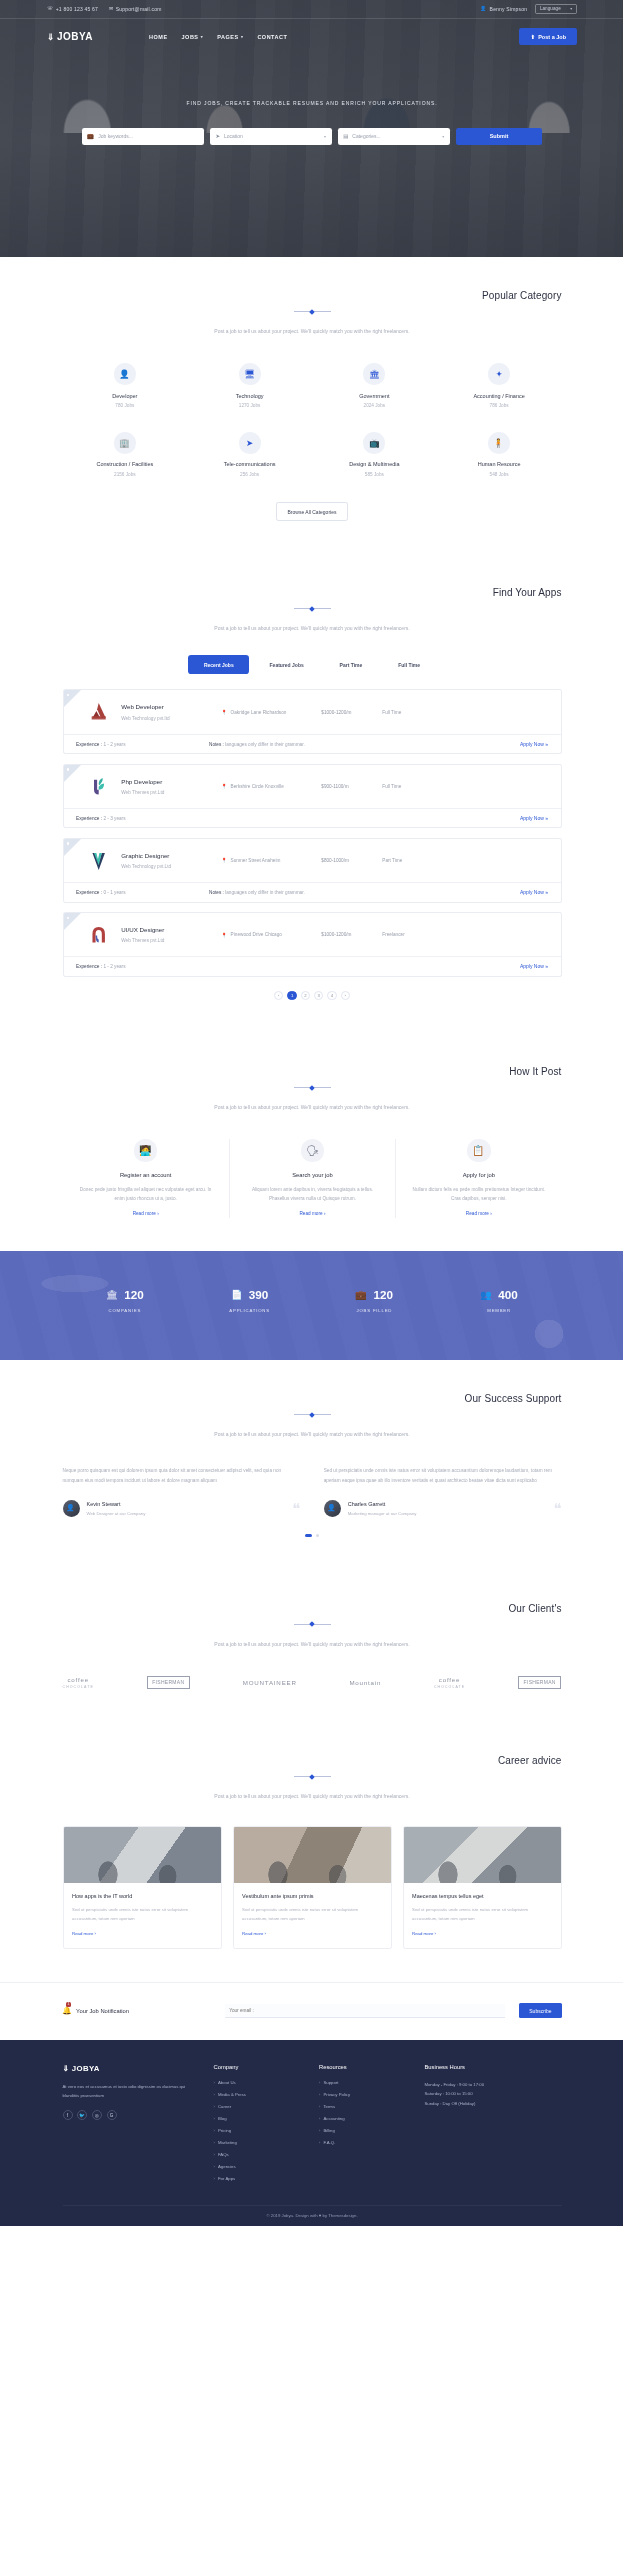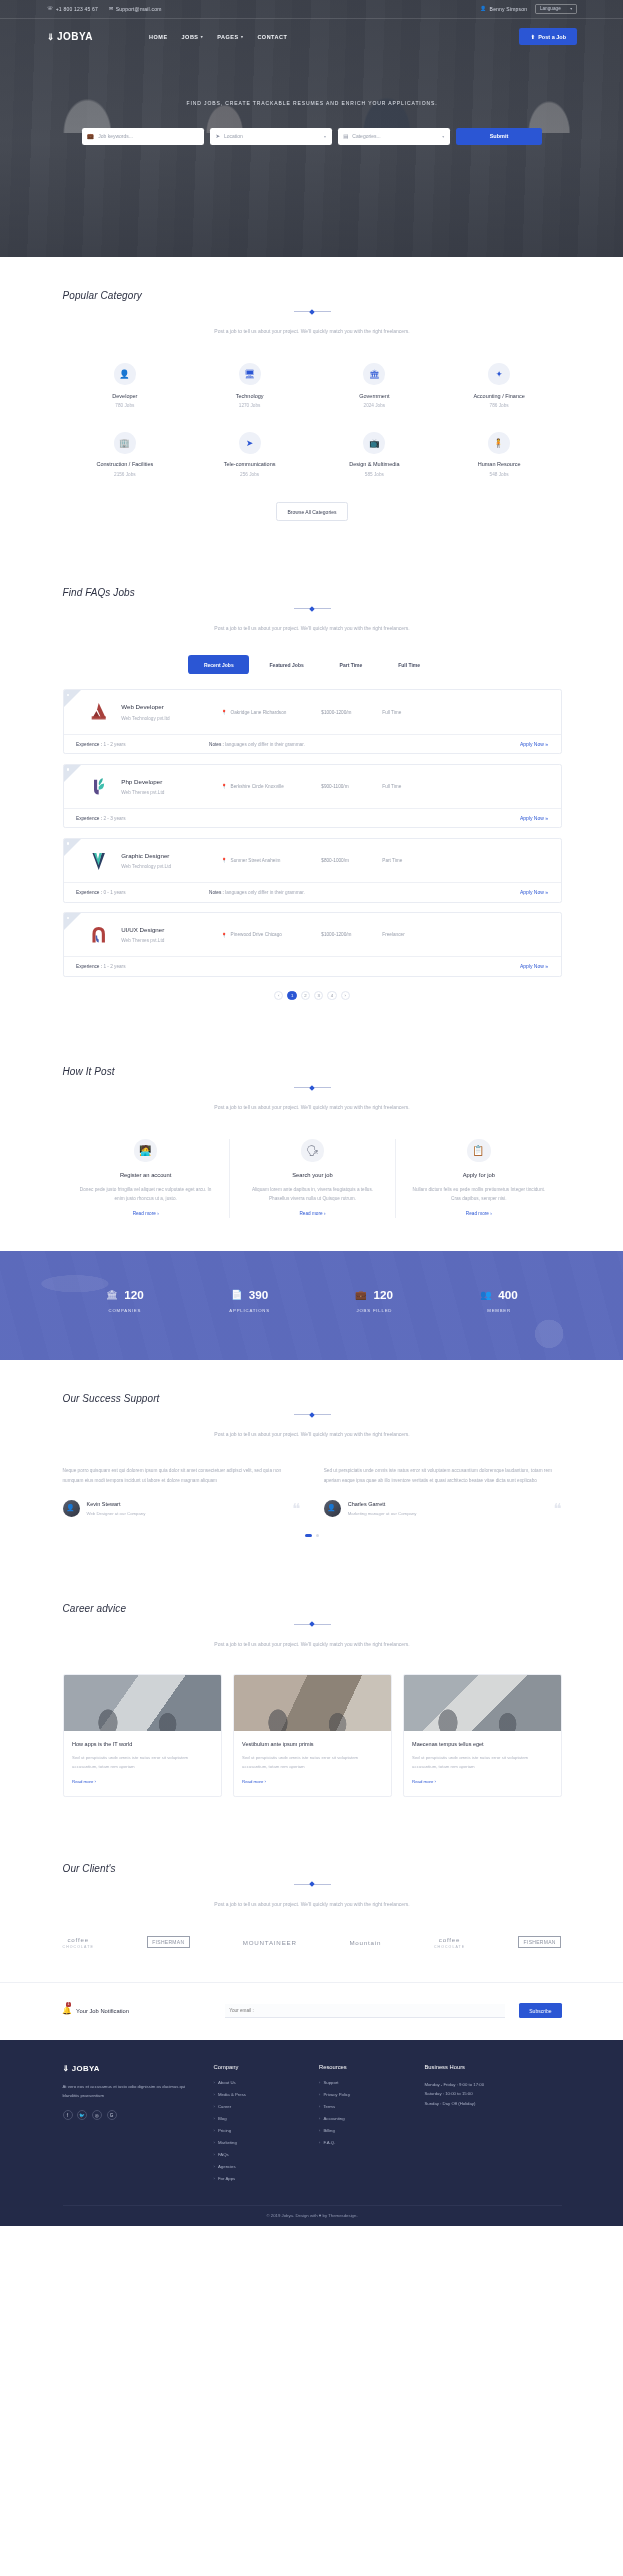--- a/index.html
+++ b/index.html
@@ -118,22 +118,22 @@
   .btn-submit {
     background: #2b56d4; color: #fff;
     border: none; border-radius: 2.3px;
     font-size: 5.5px; font-weight: bold;
     width: 86px; cursor: pointer;
   }
 
   
   .section { padding: 33px 0; }
   .sec-title {
-    text-align: left; font-size: 10px; color: #2c3042;
-    font-weight: normal; letter-spacing: 0.1px; font-style: italic;
+    text-align: right; font-size: 10px; color: #2c3042;
+    font-weight: normal; letter-spacing: 0.1px;
   }
   .sep { width: 37px; height: 7.8px; margin: 7px auto 0; position: relative; }
   .sep::before {
     content: ""; position: absolute; top: 3.1px; left: 0; right: 0;
     height: 0.8px; background: #b9c1dd;
   }
   .sep::after {
     content: ""; position: absolute; top: 1.6px; left: 50%; margin-left: -1.9px;
     width: 3.9px; height: 3.9px; background: #2b56d4; border-radius: 0.8px;
     transform: rotate(45deg);
@@ -528,21 +528,21 @@
       </div>
 
       <div class="browse-wrap">
         <button class="btn-browse">Browse All Categories</button>
       </div>
     </div>
   </section>
 
   <section class="section">
     <div class="container">
-      <h2 class="sec-title">Find FAQs Jobs</h2>
+      <h2 class="sec-title">Find Your Apps</h2>
       <div class="sep"></div>
       <p class="sec-sub">Post a job to tell us about your project. We'll quickly match you with the right freelancers.</p>
 
       <div class="tabs">
         <button class="tab active">Recent Jobs</button>
         <button class="tab">Featured Jobs</button>
         <button class="tab">Part Time</button>
         <button class="tab">Full Time</button>
       </div>
 
@@ -794,20 +794,51 @@
 
       <div class="dots">
         <span class="dot active"></span>
         <span class="dot"></span>
       </div>
     </div>
   </section>
 
   <section class="section">
     <div class="container">
+      <h2 class="sec-title">Our Client's</h2>
+      <div class="sep"></div>
+      <p class="sec-sub">Post a job to tell us about your project. We'll quickly match you with the right freelancers.</p>
+
+      <div class="clients">
+        <div class="client">
+          <div class="client-main">coffee</div>
+          <div class="client-sub">CHOCOLATE</div>
+        </div>
+        <div class="client">
+          <div class="client-box">FISHERMAN</div>
+        </div>
+        <div class="client">
+          <div class="client-main">MOUNTAINEER</div>
+        </div>
+        <div class="client">
+          <div class="client-main">Mountain</div>
+        </div>
+        <div class="client">
+          <div class="client-main">coffee</div>
+          <div class="client-sub">CHOCOLATE</div>
+        </div>
+        <div class="client">
+          <div class="client-box">FISHERMAN</div>
+        </div>
+      </div>
+    </div>
+  </section>
+
+  <section class="section">
+    <div class="container">
       <h2 class="sec-title">Career advice</h2>
       <div class="sep"></div>
       <p class="sec-sub">Post a job to tell us about your project. We'll quickly match you with the right freelancers.</p>
 
       <div class="blog-grid">
         <article class="blog">
           <div class="blog-img bi1"></div>
           <div class="blog-body">
             <div class="blog-title">How apps is the IT world</div>
             <div class="blog-text">Sed ut perspiciatis unde omnis iste natus error sit voluptatem accusantium, totam rem aperiam</div>
@@ -827,51 +858,20 @@
           <div class="blog-body">
             <div class="blog-title">Maecenas tempus tellus eget</div>
             <div class="blog-text">Sed ut perspiciatis unde omnis iste natus error sit voluptatem accusantium, totam rem aperiam</div>
             <a class="blog-link" href="#"><span>Read more</span> ›</a>
           </div>
         </article>
       </div>
     </div>
   </section>
 
-  <section class="section">
-    <div class="container">
-      <h2 class="sec-title">Our Client's</h2>
-      <div class="sep"></div>
-      <p class="sec-sub">Post a job to tell us about your project. We'll quickly match you with the right freelancers.</p>
-
-      <div class="clients">
-        <div class="client">
-          <div class="client-main">coffee</div>
-          <div class="client-sub">CHOCOLATE</div>
-        </div>
-        <div class="client">
-          <div class="client-box">FISHERMAN</div>
-        </div>
-        <div class="client">
-          <div class="client-main">MOUNTAINEER</div>
-        </div>
-        <div class="client">
-          <div class="client-main">Mountain</div>
-        </div>
-        <div class="client">
-          <div class="client-main">coffee</div>
-          <div class="client-sub">CHOCOLATE</div>
-        </div>
-        <div class="client">
-          <div class="client-box">FISHERMAN</div>
-        </div>
-      </div>
-    </div>
-  </section>
-
   <section class="newsletter">
     <div class="container">
       <div class="nl-row">
         <div class="nl-label">
           <span class="bell">🔔<span class="badge">1</span></span>
           <span>Your Job Notification</span>
         </div>
         <input class="nl-input" type="text" placeholder="Your email :" style="">
         <button class="btn-subscribe">Subscribe</button>
       </div>

